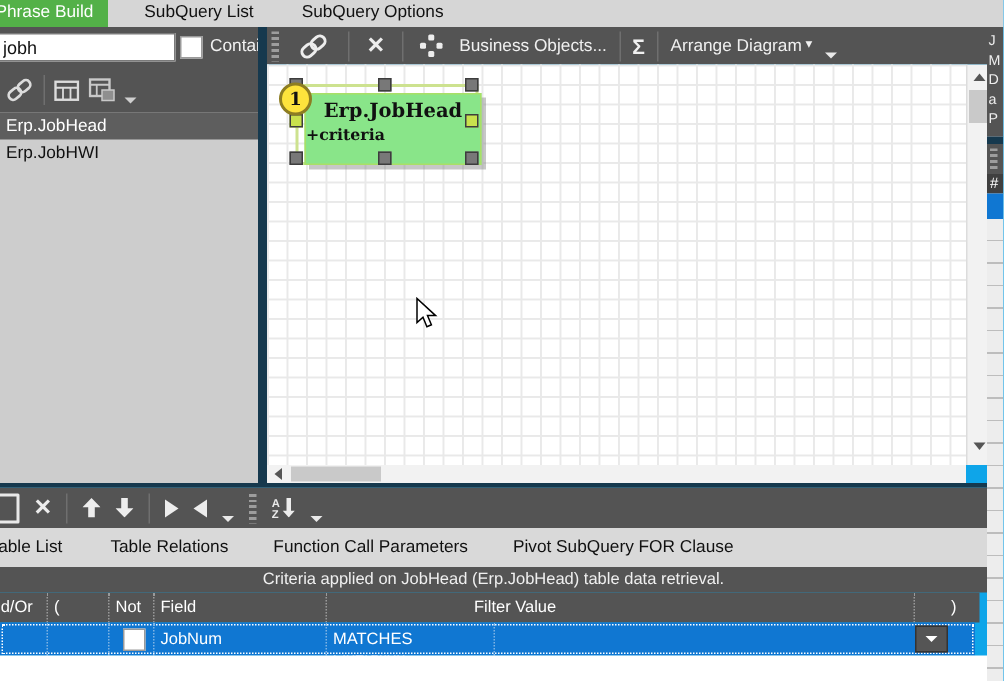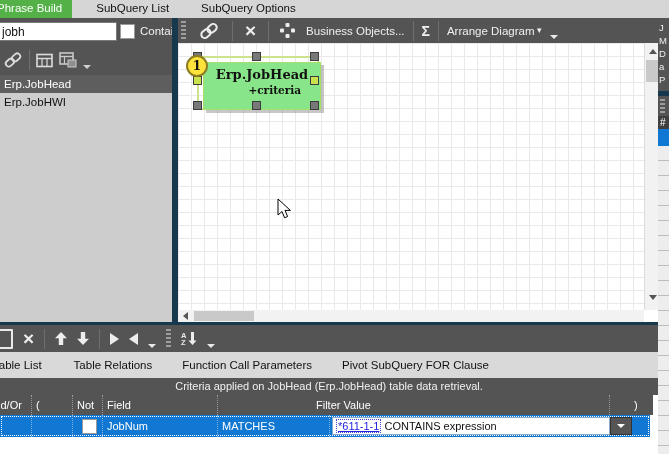--- a/index.html
+++ b/index.html
@@ -1,17 +1,17 @@
 <!DOCTYPE html>
 <html><head>
 <meta charset="utf-8">
 <style>
   html,body{margin:0;padding:0;}
   body{width:669px;height:454px;font-family:"Liberation Sans",sans-serif;overflow:hidden;background:#ededed;}
-  #app{position:relative;width:669px;height:454px;overflow:hidden;background:#ffffff;}
+  #app{position:relative;width:669px;height:454px;overflow:hidden;background:#0ea5e9;}
   .abs{position:absolute;}
   .dark{background:#545454;}
   .sep{width:0;border-left:1px solid #6f6f6f;height:20px;align-self:center;}
   .grip{width:5px;height:20px;align-self:center;background:repeating-linear-gradient(180deg,#9d9d9d 0 2px,transparent 2px 4px);}
   .caret{width:0;height:0;border-left:4px solid transparent;border-right:4px solid transparent;border-top:4px solid #e9e9e9;}
   .caret-dn{align-self:flex-end;margin-bottom:4px;}
 
   
   .top-tabs{left:0;top:0;width:669px;height:18px;background:#d6d6d6;display:flex;overflow:hidden;}
   .ttab{font-size:11.5px;color:#111;padding:2px 10px 0 10px;white-space:nowrap;}
@@ -41,21 +41,21 @@
   .hscroll{left:178px;top:310px;width:466px;height:12px;background:#f2f2f2;display:flex;align-items:center;}
   .thumb{background:#c9c9c9;}
   .tri-up{width:0;height:0;border-left:4px solid transparent;border-right:4px solid transparent;border-bottom:5px solid #555;}
   .tri-dn{width:0;height:0;border-left:4px solid transparent;border-right:4px solid transparent;border-top:5px solid #555;}
   .tri-lf{width:0;height:0;border-top:4px solid transparent;border-bottom:4px solid transparent;border-right:5px solid #555;}
 
   
   .node-outline{left:19px;top:13px;width:118px;height:50px;border:2px solid #cde28f;}
   .node-fill{left:25px;top:19px;width:116px;height:46px;background:#89e589;border:1px solid #a9df66;box-shadow:3px 3px 0 rgba(130,130,130,.45);}
   .node-title{display:block;text-align:center;margin-top:4px;font-family:"DejaVu Serif",serif;font-weight:bold;font-size:13px;color:#111;}
-  .node-sub{display:block;text-align:right;margin-top:2px;padding-right:19px;font-family:"DejaVu Serif",serif;font-weight:bold;font-size:10.5px;color:#111;}
+  .node-sub{display:block;text-align:left;margin-top:2px;padding-right:5px;font-family:"DejaVu Serif",serif;font-weight:bold;font-size:10.5px;color:#111;}
   .handle{width:9px;height:9px;background:#787878;border:1px solid #3d3d3d;box-sizing:border-box;}
   .handle.green{background:#c9e14d;}
   .badge{left:8px;top:12px;width:22px;height:22px;border-radius:50%;background:#fde33c;border:2px solid #8d7d22;box-sizing:border-box;
     text-align:center;line-height:18px;font-family:"DejaVu Serif",serif;font-weight:bold;font-size:12px;color:#111;}
 
   
   .sliver{left:658px;top:0;width:11px;height:454px;background:#ededed;overflow:hidden;}
   .sliver-letters{position:absolute;left:0;top:18px;width:11px;height:73px;background:#545454;color:#eee;font-size:9.5px;line-height:13px;padding:3px 0 0 1px;box-sizing:border-box;}
   .sliver-letters span{display:block;}
   .sliver-rows{position:absolute;left:0;top:146px;width:11px;height:308px;
@@ -307,23 +307,20 @@
 
   <div class="abs grid-row">
     <div class="gr-cell" style="left:0;width:32px;"></div>
     <div class="gr-cell" style="left:32px;width:41px;"></div>
     <div class="gr-cell" style="left:73px;width:30px;">
       <span class="checkbox" style="left:9px;top:4px;"></span>
     </div>
     <div class="gr-cell" style="left:103px;width:115px;padding-left:4px;">JobNum</div>
     <div class="gr-cell" style="left:218px;width:112px;padding-left:4px;">MATCHES</div>
     <div class="gr-cell" style="left:330px;width:320px;border-right:none;">
-      <div class="combo">
-        <span class="filter-link">*611-1-1</span><span> CONTAINS expression</span>
-      </div>
       <div class="combo-btn">
         <span class="caret" style="border-top-color:#fff;"></span>
       </div>
     </div>
   </div>
 
   <div class="abs grid-below"></div>
 
 </div>
 

